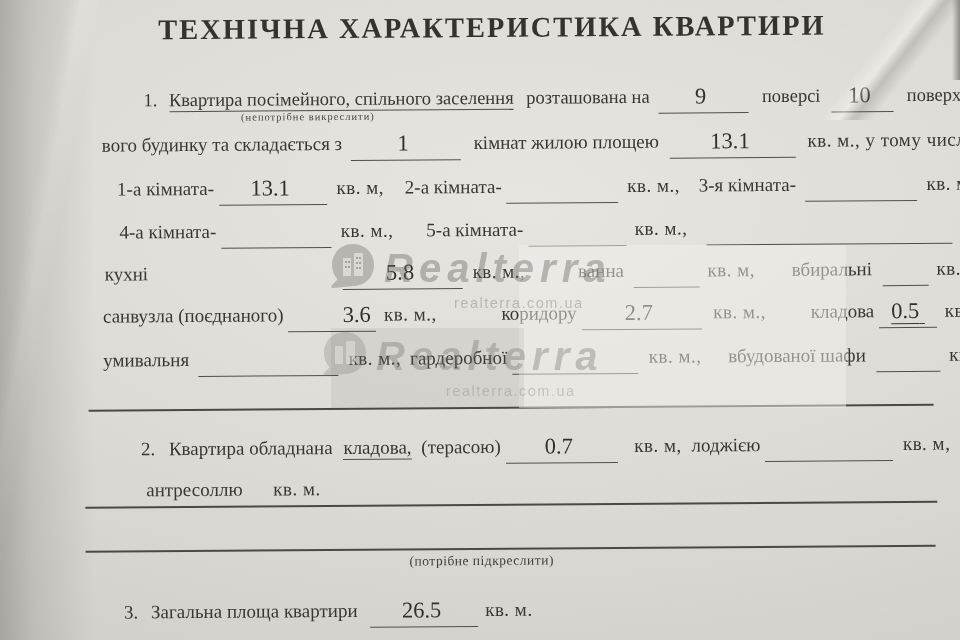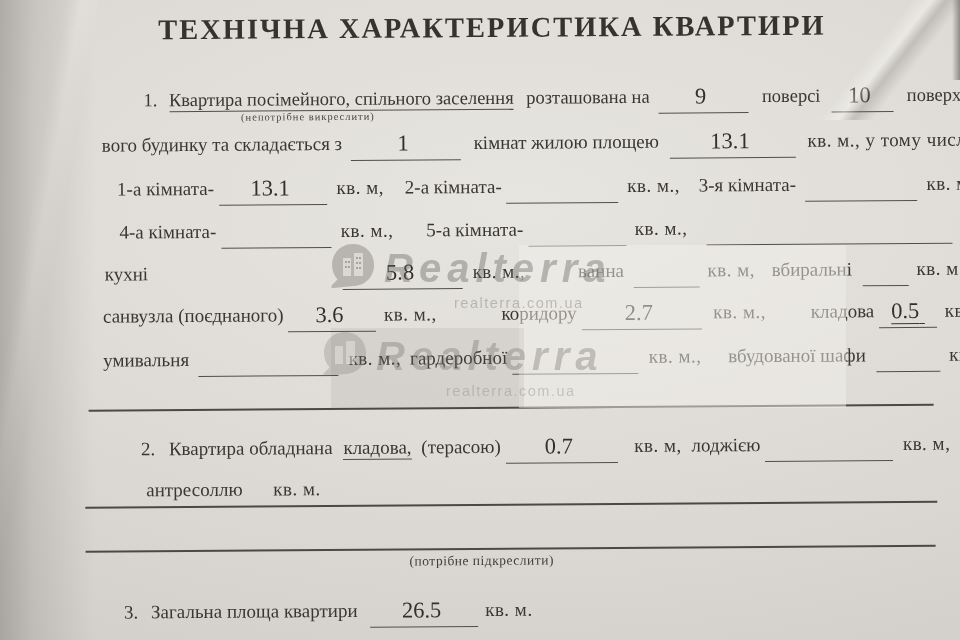--- a/index.html
+++ b/index.html
@@ -124,28 +124,28 @@
       <span class="blank" style="width:246px; margin-left:14px;"></span>
     </div>
 
     <div class="line" style="top:261px; left:105px;">
       <span class="lbl">кухні</span>
       <span class="blank" style="width:120px; margin-left:190px;"><span class="val">5.8</span></span>
       <span class="lbl unit" style="margin-left:5px;">кв. м.,</span>
       <span class="lbl" style="margin-left:48px;">ванна</span>
       <span class="blank" style="width:66px; margin-left:5px;"><span class="val"></span></span>
       <span class="lbl unit" style="margin-left:3px;">кв. м,</span>
-      <span class="lbl" style="margin-left:12px;text-align:right;">вбиральні</span>
+      <span class="lbl" style="margin-left:32px;text-align:right;">вбиральні</span>
       <span class="blank" style="width:46px; margin-left:6px;"><span class="val"></span></span>
       <span class="lbl unit" style="margin-left:3px;">кв. м.,</span>
     </div>
 
     <div class="line" style="top:303px; left:103px;">
       <span class="lbl">санвузла (поєднаного)</span>
-      <span class="blank" style="width:88px;"><span class="val">3.6</span></span>
+      <span class="blank" style="width:88px;text-align:right;"><span class="val">3.6</span></span>
       <span class="lbl unit" style="margin-left:3px;">кв. м.,</span>
       <span class="lbl" style="margin-left:60px;">коридору</span>
       <span class="blank" style="width:120px;"><span class="val">2.7</span></span>
       <span class="lbl unit" style="margin-left:7px;">кв. м.,</span>
       <span class="lbl" style="margin-left:40px;">кладова</span>
       <span class="blank" style="width:58px;text-decoration:underline;"><span class="val">0.5</span></span>
       <span class="lbl unit" style="margin-left:3px;">кв. м.,</span>
     </div>
 
     <div class="line" style="top:347px; left:103px;">

